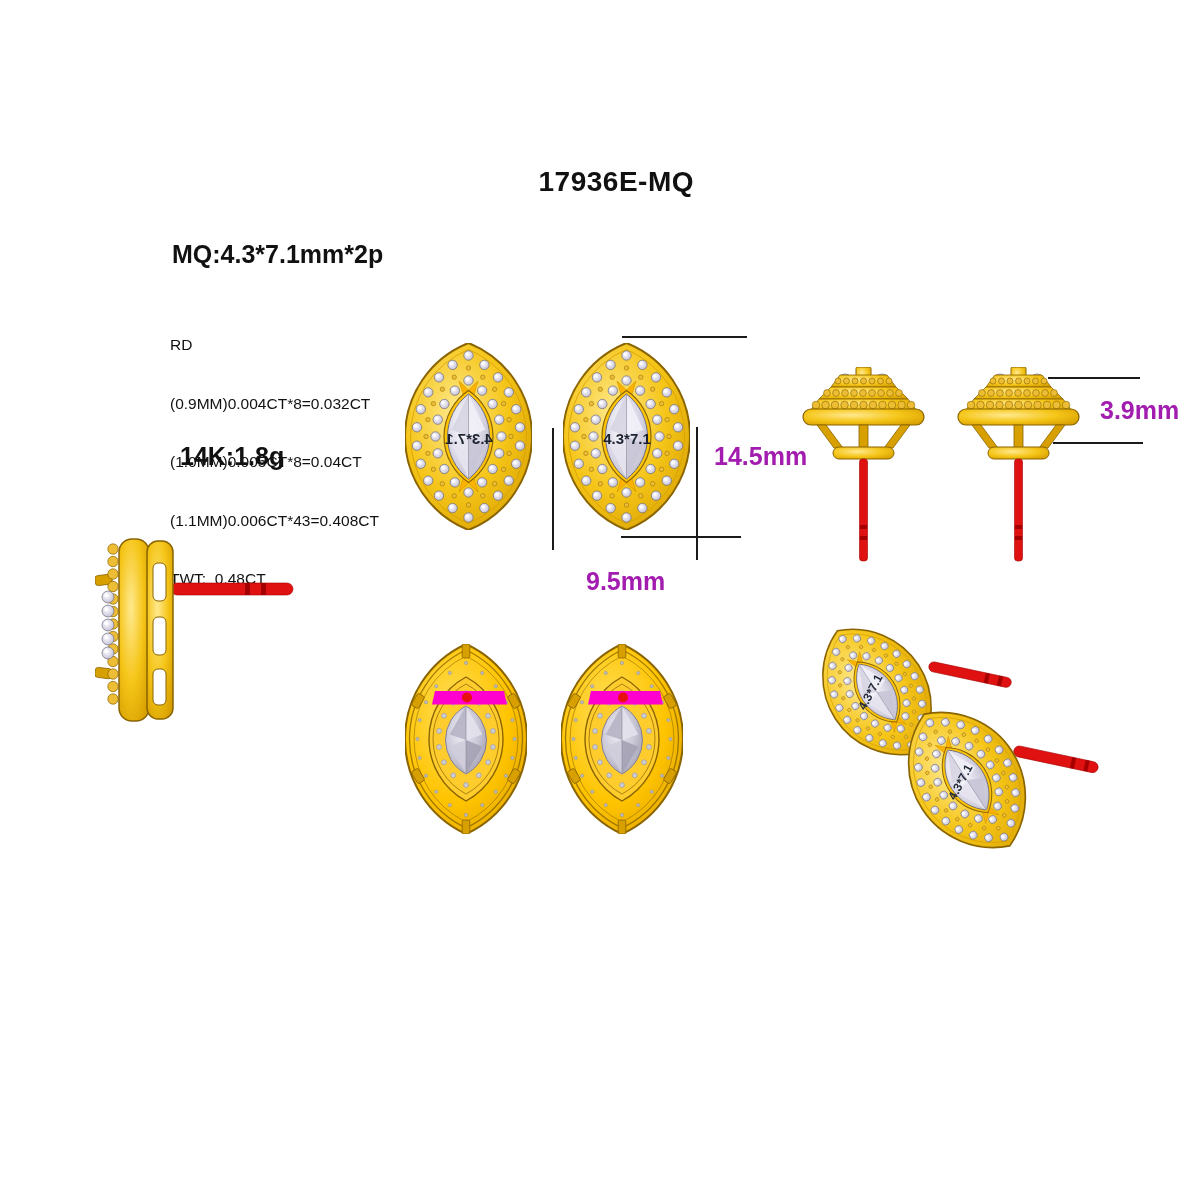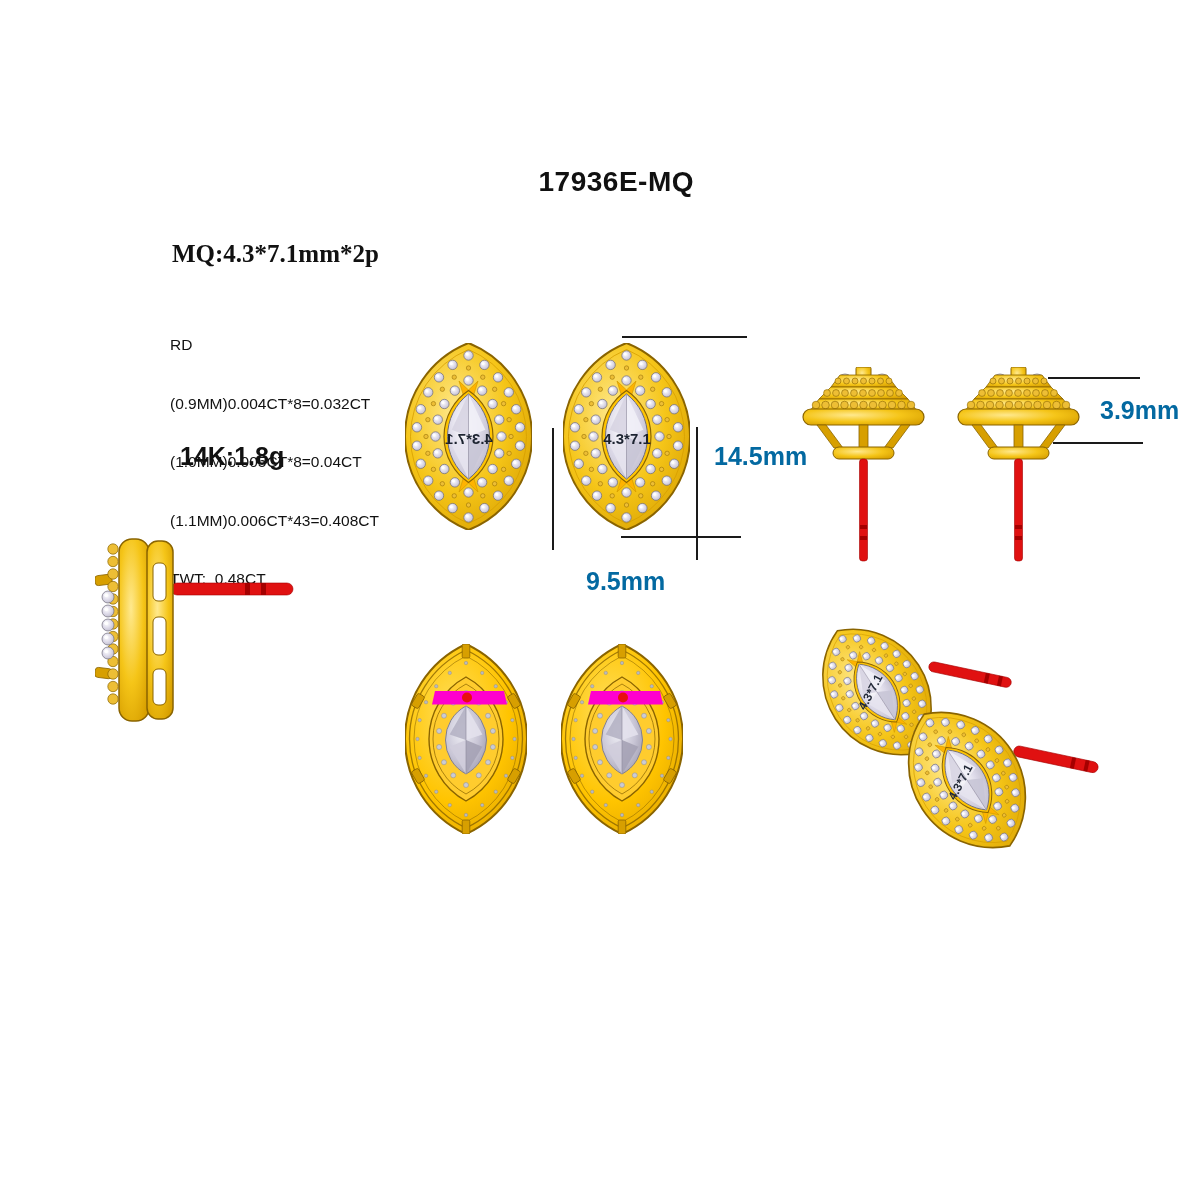--- a/index.html
+++ b/index.html
@@ -1,23 +1,23 @@
 <!DOCTYPE html>
 <html><head>
 <meta charset="utf-8">
 <style>
   html,body{margin:0;padding:0;}
   body{width:1200px;height:1200px;background:#ffffff;position:relative;
        font-family:"Liberation Sans",sans-serif;color:#111;overflow:hidden;}
   .abs{position:absolute;}
   .title{font-size:28px;font-weight:bold;letter-spacing:.5px;text-align:right;width:300px;}
-  .spec-mq{font-size:25px;font-weight:bold;font-family:Liberation Serif, serif;}
+  .spec-mq{font-size:25px;font-weight:bold;}
   .spec-rd{font-size:15.5px;font-weight:normal;line-height:19.5px;white-space:pre;}
   .spec-metal{font-size:25px;font-weight:bold;}
-  .dim-label{font-size:25px;font-weight:bold;color:#0369a1;}
+  .dim-label{font-size:25px;font-weight:bold;color:#a21caf;}
   .dim-h{height:2px;background:#1a1a1a;}
   .dim-v{width:2px;background:#1a1a1a;}
   .stone-text{font:bold 15px "Liberation Sans",sans-serif;fill:#1c2330;}
   .stone-text-sm{font:bold 12px "Liberation Sans",sans-serif;fill:#232a38;}
   svg{display:block;}
 </style>
 </head>
 <body>
 
 <svg class="abs" width="0" height="0">

